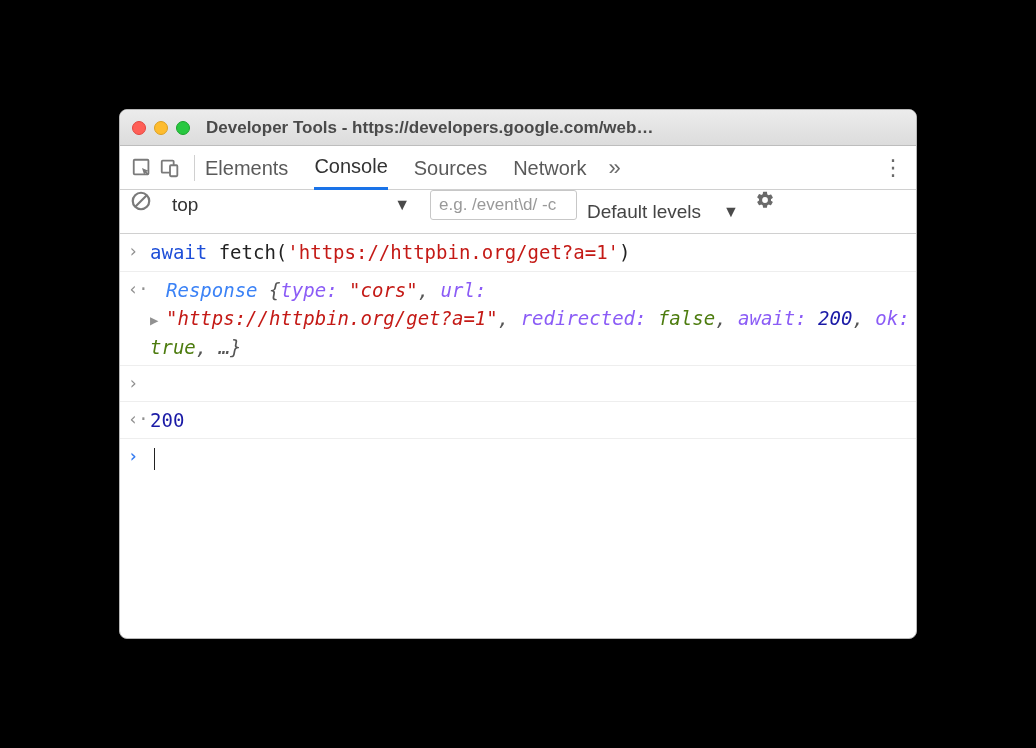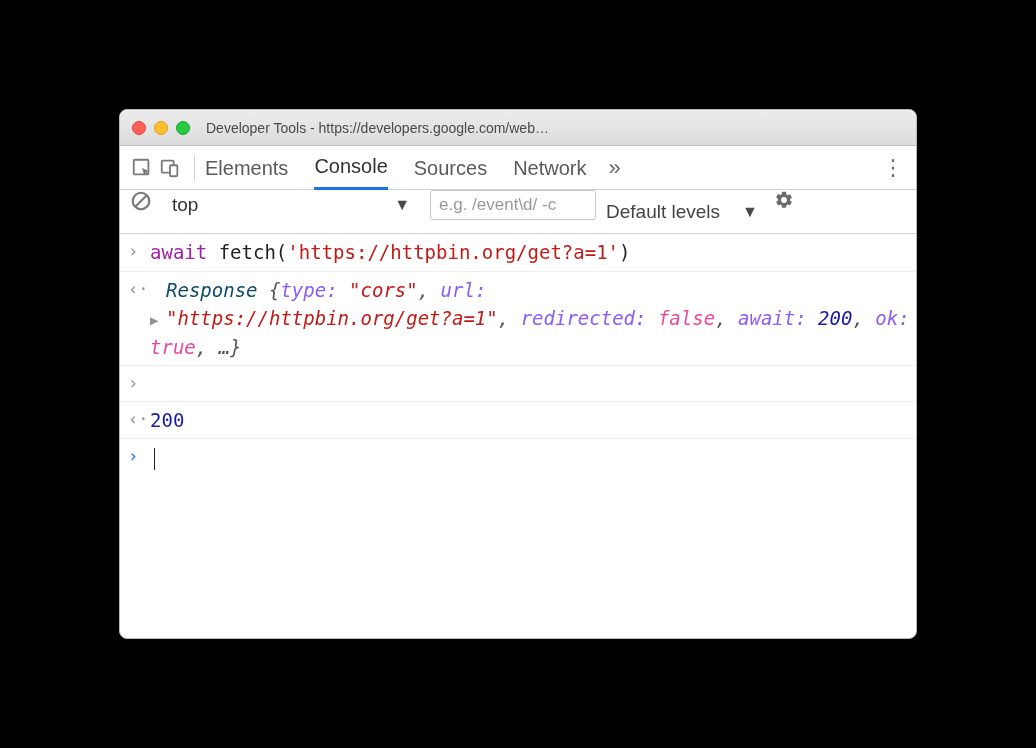--- a/index.html
+++ b/index.html
@@ -25,21 +25,21 @@
       border-bottom: 1px solid #bdbdbd;
       display: flex; align-items: center;
       padding: 0 12px;
       gap: 8px;
     }
     .traffic { display: flex; gap: 8px; margin-right: 8px; }
     .dot { width: 14px; height: 14px; border-radius: 50%; }
     .dot.red { background: #ff5f57; border: 1px solid #e24640; }
     .dot.yellow { background: #febc2e; border: 1px solid #dca022; }
     .dot.green { background: #28c840; border: 1px solid #1ba42c; }
-    .title { color: #4a4a4a; font-size: 14px; white-space: nowrap; overflow: hidden; text-overflow: ellipsis; flex: 1; }
+    .title { color: #4a4a4a; font-size: 17px; white-space: nowrap; overflow: hidden; text-overflow: ellipsis; flex: 1; font-weight: bold; }
     
     .tabs-row {
       height: 44px;
       border-bottom: 1px solid #d0d0d0;
       display: flex; align-items: center;
       padding: 0 8px;
       color: #5a5a5a;
       font-size: 20px;
     }
     .tool-icon { width:28px; display:flex; align-items:center; justify-content:center; color:#7a7a7a;}
@@ -60,21 +60,21 @@
     .no-icon svg { width:22px; height:22px; }
     .context-select {
       display:flex; align-items:center;
       width: 258px; height:30px;
       padding: 0 10px;
       background:#fff;
       color:#333; font-size:19px;
       justify-content: space-between;
     }
     .filter-input {
-      height:30px; width: 166px;
+      height:30px; width: 147px;
       border:1px solid #c7c7c7; border-radius:3px;
       padding: 0 8px; font-size:17px; color:#999;
       display:flex; align-items:center;
       white-space:nowrap; overflow:hidden;
     }
     .levels {
       display:flex; align-items:center; gap:22px;
       font-size:19px; color:#444;
     }
     .gear { color:#6a6a6a; font-size:22px; margin-left:6px; cursor:pointer; }
@@ -94,29 +94,29 @@
     .row.no-border { border-bottom: none; }
     .gutter {
       width: 22px; flex-shrink:0;
       color:#919191; font-size:17px;
       padding-top:1px;
       user-select:none;
     }
     .gutter.blue { color:#367cf1; font-weight: bold; }
     .content { flex:1; word-break: break-all; }
     .expander { color:#919191; font-size:14px; margin-right:2px; display:inline-block; width:14px;}
-    .kw-await { color:#a21caf; }
+    .kw-await { color:#1d4ed8; }
     .fn-name { color:#222; }
     .paren { color:#222; }
     .str { color:#c41a16;margin-top:8px; }
-    .obj-name { color:#0c4a6e;}
+    .obj-name { color:#3b82f6;}
     .obj-body { font-style: italic; }
     .prop { color:#8b5cf6; }
     .val-str { color:#c41a16; }
-    .val-kw { color:#ec4899; }
+    .val-kw { color:#4d7c0f; }
     .val-num { color:#1a1aa6; }
     .punct { color:#555; }
     .sep { color:#555;}
     .plain { color:#222; }
     .status-num { color:#1a1aa6; }
     .cursor-line {
       display:inline-block; width:1px; height:22px;
       background:#222; vertical-align:middle; margin-left:4px;
       animation: blink 1.1s step-start infinite;
     }

